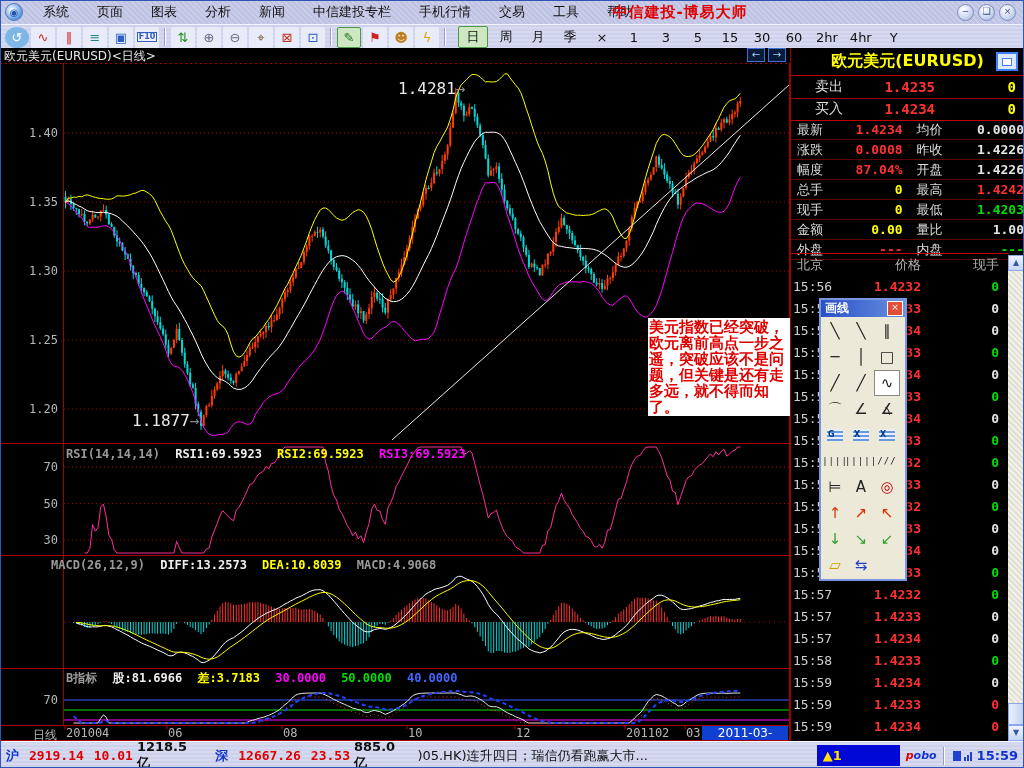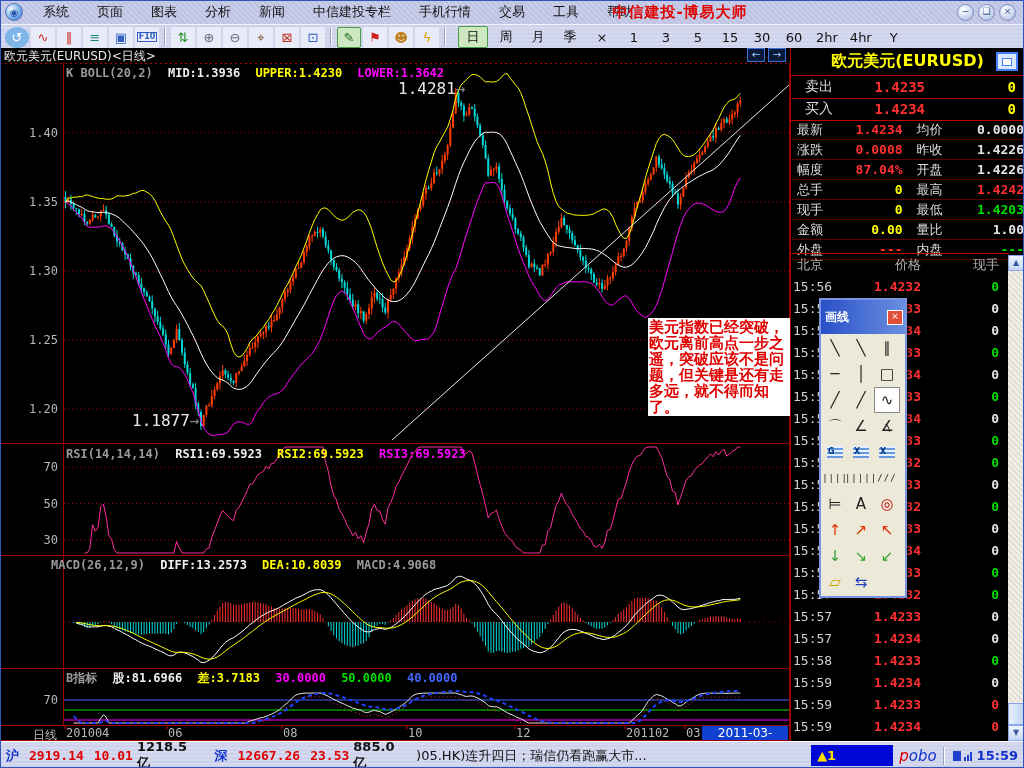--- a/index.html
+++ b/index.html
@@ -61,21 +61,21 @@
   
   .rpanel{position:absolute;left:790px;top:48px;width:234px;height:693px;background:#000;
     border-left:1px solid #a00000;box-sizing:border-box;}
   .q-title{position:absolute;left:0;top:0;width:100%;height:27px;border-bottom:1px solid #c00000;
     color:#ffff00;font-size:16px;font-weight:bold;text-align:center;line-height:26px;}
   .restore-btn{position:absolute;right:6px;top:4px;width:18px;height:15px;border:2px solid #4080ff;
     background:#dce8ff;display:flex;align-items:center;justify-content:center;}
   .restore-btn i{display:block;width:8px;height:6px;border:1px solid #4080ff;background:#fff;}
   .q-top{position:absolute;left:0;width:100%;height:22px;border-bottom:1px solid #9e0000;
     display:flex;align-items:center;font-size:14px;}
-  .q-top .q-l{width:50px;padding-left:14px;color:#ddd;}
+  .q-top .q-l{width:50px;padding-left:24px;color:#ddd;}
   .q-top .q-p{width:70px;text-align:right;font-family:"DejaVu Sans Mono",monospace;font-weight:bold;}
   .q-top .q-vol{flex:1;text-align:right;padding-right:8px;font-family:"DejaVu Sans Mono",monospace;font-weight:bold;}
   #quote-grid{position:absolute;left:0;top:72px;width:100%;}
   .q-row{height:19px;display:flex;align-items:center;font-size:13px;border-bottom:1px solid #5e0000;}
   .q-row .q-l{width:42px;padding-left:6px;color:#ddd;}
   .q-row .q-v{width:68px;text-align:right;font-family:"DejaVu Sans Mono",monospace;font-weight:bold;}
   .q-row .q-l2{width:44px;padding-left:14px;}
   .c-r{color:#ff3030;} .c-w{color:#e4e4e4;} .c-y{color:#ffff00;} .c-g{color:#00dd00;}
 
   .tape-head{position:absolute;left:0;top:205px;width:218px;height:22px;border-top:1px solid #c00000;
@@ -94,21 +94,21 @@
     background:repeating-linear-gradient(45deg,#f2f0e6 0 2px,#e2e0d4 2px 4px);}
   .sc-btn{position:absolute;left:0;width:16px;height:16px;border:1px solid #8ca8e8;box-sizing:border-box;
     background:linear-gradient(#eef4ff,#c6d6f4);color:#3a5aa0;font-size:8px;text-align:center;line-height:14px;}
   .sc-up{top:0;} .sc-dn{bottom:0;}
   .sc-thumb{position:absolute;left:0;top:448px;width:16px;height:22px;border:1px solid #8ca8e8;
     box-sizing:border-box;background:linear-gradient(90deg,#e8f0fe,#c2d4f2);}
 
   
   .palette{position:absolute;left:819px;top:298px;width:84px;background:#ece9d8;
     border:2px solid #7a96df;box-shadow:2px 2px 3px rgba(0,0,0,.5);}
-  .pal-title{height:34px;background:linear-gradient(90deg,#2a50c8,#6890e0);display:flex;align-items:center;}
+  .pal-title{height:17px;background:linear-gradient(90deg,#2a50c8,#6890e0);display:flex;align-items:center;}
   .pal-title .t{flex:1;color:#fff;font-size:12px;font-weight:bold;padding-left:4px;}
   .pal-close{width:14px;height:13px;margin-right:2px;background:#e05038;border:1px solid #fff;
     color:#fff;font-size:9px;line-height:11px;text-align:center;}
   #palette-grid{display:grid;grid-template-columns:repeat(3,26px);padding:1px;}
   .pal-cell{width:26px;height:26px;display:flex;align-items:center;justify-content:center;color:#222;}
   .pal-cell.sel{background:#fff;border:1px solid #888;box-sizing:border-box;}
   .pal-glyph{font-size:15px;line-height:1;}
   .pal-glyph.small{font-size:9px;letter-spacing:1px;font-family:"DejaVu Sans Mono",monospace;}
   .pal-glyph.striped{width:16px;height:12px;font-size:8px;font-weight:bold;color:#003a80;
     background:repeating-linear-gradient(0deg,#6699dd 0 2px,#e8f0ff 2px 4px);
@@ -117,21 +117,21 @@
   
   .statusbar{position:absolute;left:0;top:741px;width:1024px;height:27px;
     background:repeating-linear-gradient(0deg,#d6daf0 0 2px,#cdd1ea 2px 4px);
     border-top:1px solid #fff;display:flex;align-items:center;font-size:13px;}
   .st-lab{color:#1133cc;font-weight:bold;margin-left:6px;}
   .st-red{color:#e00000;font-weight:bold;font-family:"DejaVu Sans Mono",monospace;margin-left:10px;}
   .st-blk{color:#111;font-weight:bold;margin-left:4px;}
   .st-news{color:#111;margin-left:10px;width:405px;overflow:hidden;white-space:nowrap;}
   .st-alert{width:84px;height:21px;background:#0008d8;color:#ffe000;font-weight:bold;
     display:flex;align-items:center;padding-left:6px;box-sizing:border-box;}
-  .st-brand{margin:0 6px;font-size:15px;font-weight:normal;font-style:italic;}
+  .st-brand{margin:0 6px;font-size:11px;font-weight:bold;font-style:italic;}
   .st-brand .p{color:#e00000;} .st-brand .obo{color:#1133cc;}
   .st-sep{width:1px;height:18px;background:#9aa0c4;border-right:1px solid #fff;}
   .sig{display:flex;align-items:flex-end;gap:1px;margin:0 5px 0 8px;}
   .sig .f{width:0;height:0;border:4px solid transparent;border-top:6px solid #2040d0;margin-right:2px;}
   .sig i{display:block;width:2px;background:#2040d0;}
   .sig .b1{height:4px;} .sig .b2{height:6px;} .sig .b3{height:9px;}
   .st-time{color:#1133cc;font-weight:bold;margin-right:6px;}
 </style>
 </head>
 <body>
@@ -1038,26 +1038,20 @@
         <line x1="407" y1="663" x2="407" y2="667" stroke="#c00000"></line>
         <text x="408" y="675" fill="#b8b8b8" font-size="12" font-family="DejaVu Sans Mono, monospace">10</text>
         <line x1="515" y1="663" x2="515" y2="667" stroke="#c00000"></line>
         <text x="516" y="675" fill="#b8b8b8" font-size="12" font-family="DejaVu Sans Mono, monospace">12</text>
         <line x1="625" y1="663" x2="625" y2="667" stroke="#c00000"></line>
         <text x="626" y="675" fill="#b8b8b8" font-size="12" font-family="DejaVu Sans Mono, monospace">201102</text>
         <line x1="685" y1="663" x2="685" y2="667" stroke="#c00000"></line>
         <text x="686" y="675" fill="#b8b8b8" font-size="12" font-family="DejaVu Sans Mono, monospace">03</text>
       </svg>
 
-    <div class="legend" style="left:66px;top:18px;">
-      <span class="lg-gray">K  BOLL(20,2)</span>
-      <span class="lg-w">MID:1.3936</span>
-      <span class="lg-y">UPPER:1.4230</span>
-      <span class="lg-m">LOWER:1.3642</span>
-    </div>
     <div class="legend" style="left:66px;top:399px;">
       <span class="lg-gray">RSI(14,14,14)</span>
       <span class="lg-w">RSI1:69.5923</span>
       <span class="lg-y">RSI2:69.5923</span>
       <span class="lg-m">RSI3:69.5923</span>
     </div>
     <div class="legend" style="left:51px;top:510px;">
       <span class="lg-gray">MACD(26,12,9)</span>
       <span class="lg-w">DIFF:13.2573</span>
       <span class="lg-y">DEA:10.8039</span>

